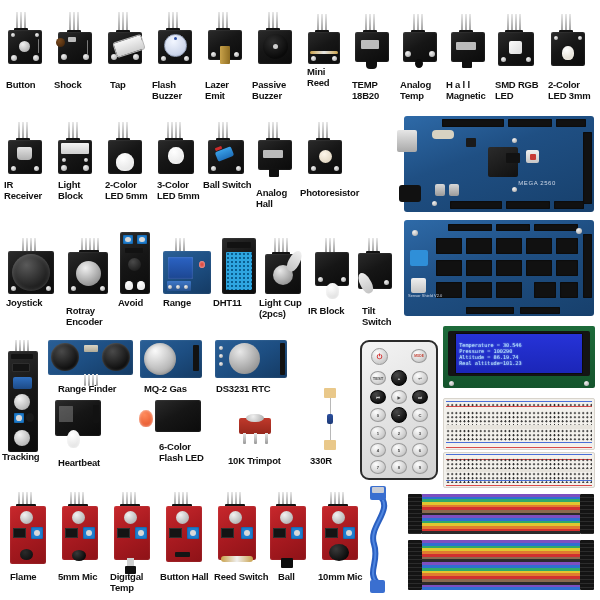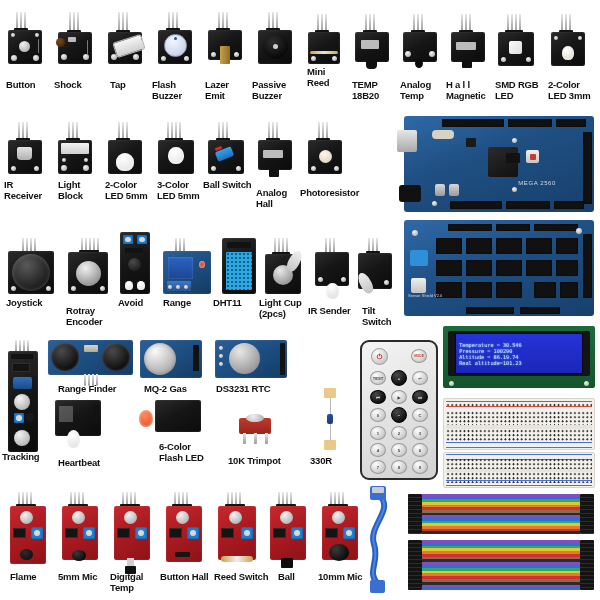--- a/index.html
+++ b/index.html
@@ -597,21 +597,21 @@
   </div>
 
   <div class="lbl" style="left:6px;top:298px;width:52px">Joystick</div>
   <div class="lbl" style="left:66px;top:306px;width:50px">Rotray
 Encoder</div>
   <div class="lbl" style="left:118px;top:298px;width:40px">Avoid</div>
   <div class="lbl" style="left:163px;top:298px;width:40px">Range</div>
   <div class="lbl" style="left:213px;top:298px;width:44px">DHT11</div>
   <div class="lbl" style="left:259px;top:298px;width:50px">Light Cup
 (2pcs)</div>
-  <div class="lbl" style="left:308px;top:306px;width:52px">IR Sender</div>
+  <div class="lbl" style="left:308px;top:306px;width:52px">IR Block</div>
   <div class="lbl" style="left:362px;top:306px;width:42px">Tilt
 Switch</div>
 
   <div>
 
     <div class="mod" style="left:8px;top:340px;width:30px;height:112px">
       <div class="hdr" style="left:7px;top:0;height:12px">
           <div class="pin" style="height:12px"></div>
           <div class="pin" style="height:12px"></div>
           <div class="pin" style="height:12px"></div>

